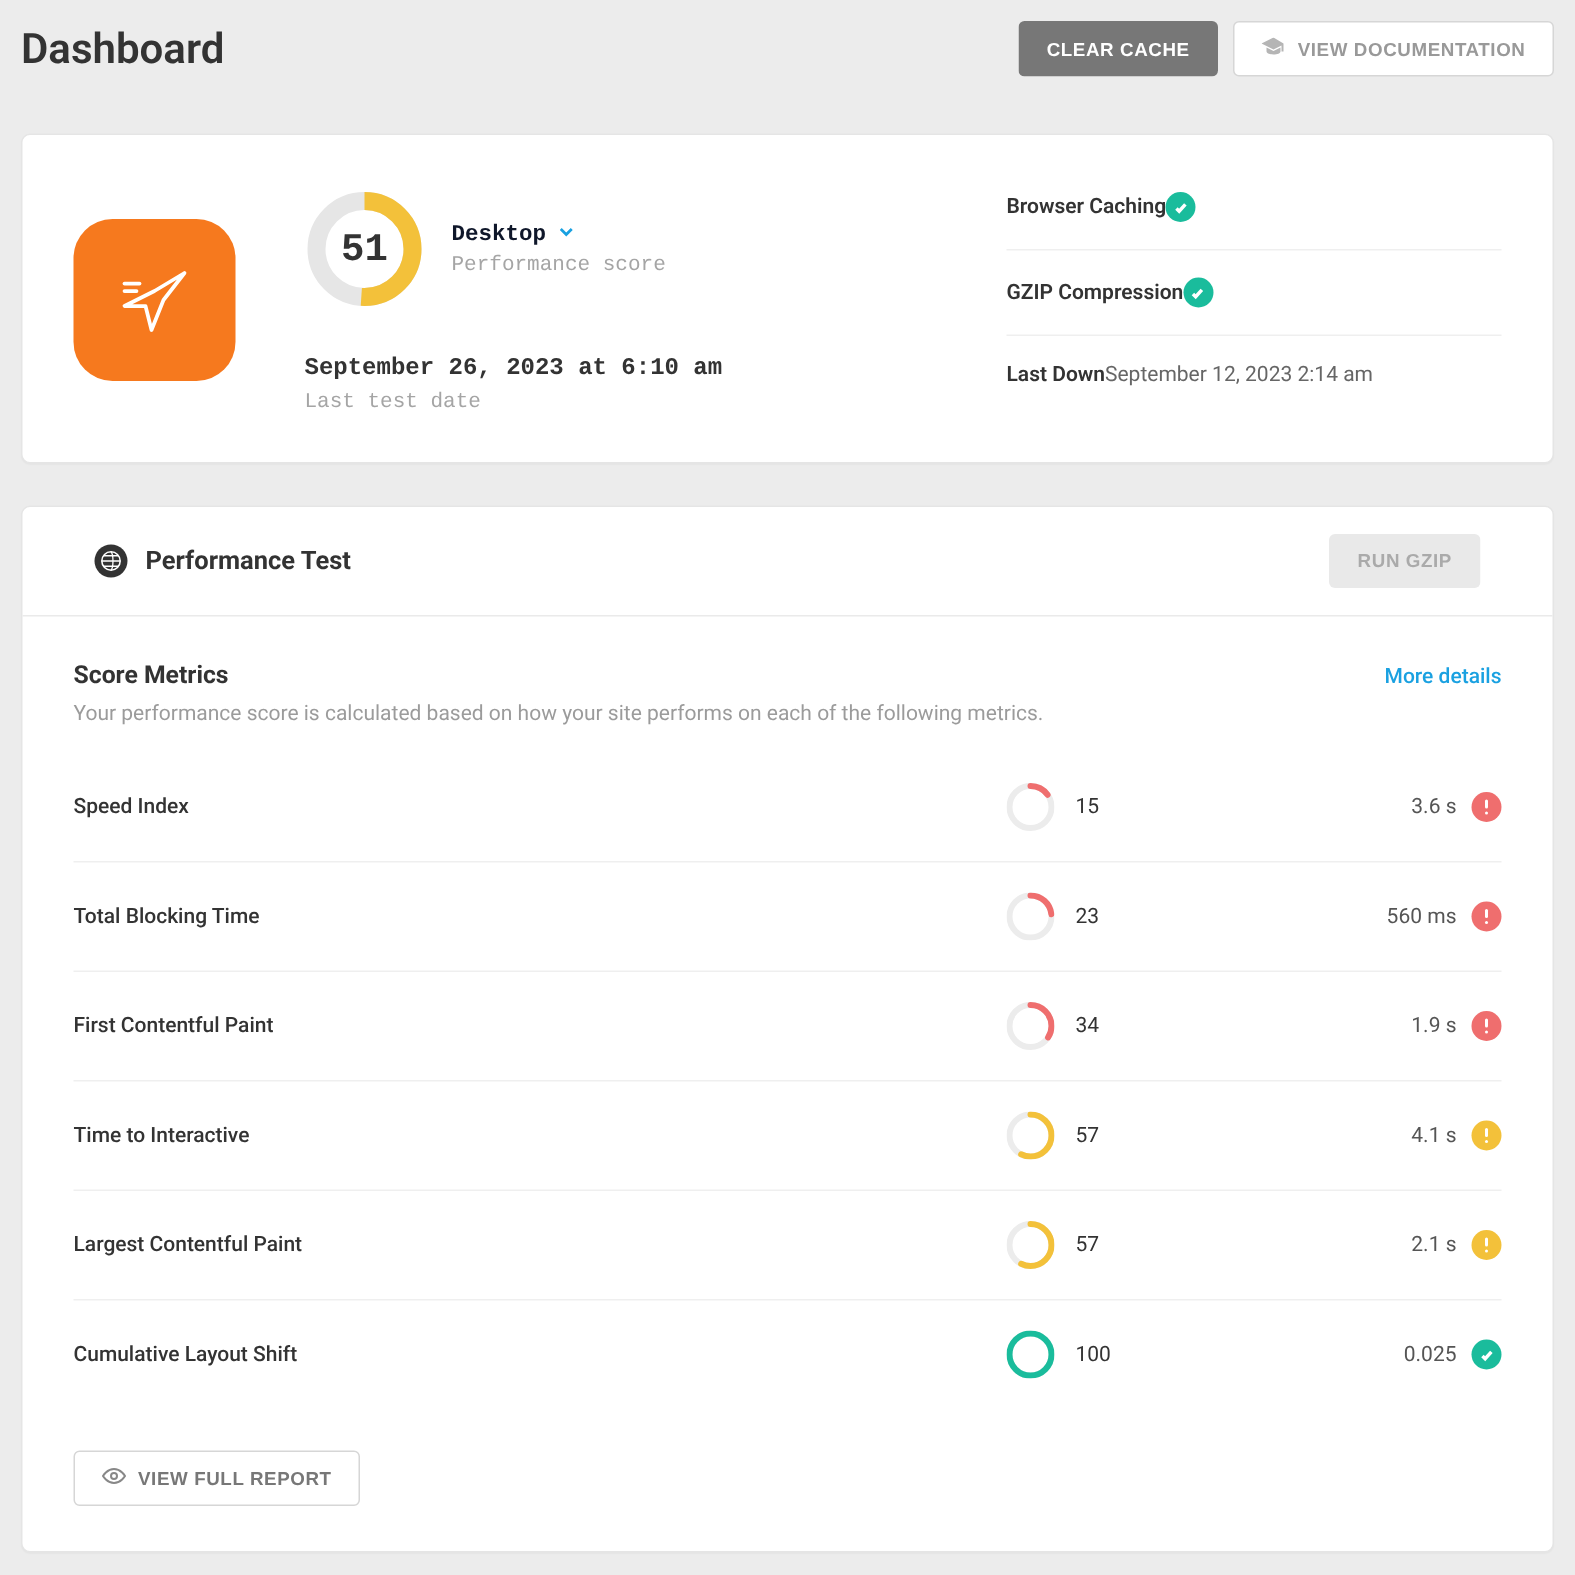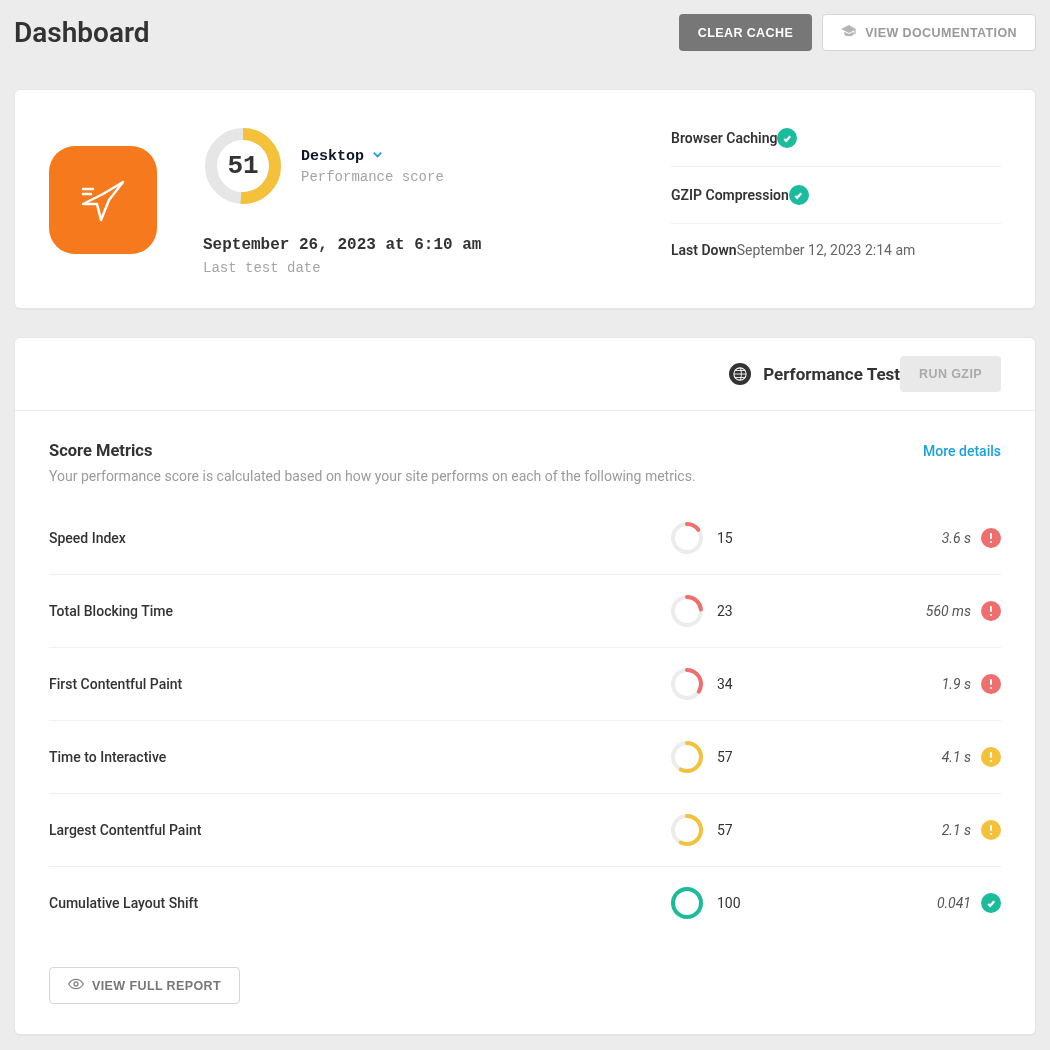--- a/index.html
+++ b/index.html
@@ -118,23 +118,23 @@
   .badge-icon {
     width: 20px; height: 20px; border-radius: 50%;
     display: inline-flex; align-items: center; justify-content: center;
     color: #fff; font-size: 12px; font-weight: bold;
   }
   .badge-green { background: #1abc9c; }
   .badge-red { background: #ef6e6e; }
   .badge-yellow { background: #f3c13a; }
   .section-header {
     display: flex;
-    justify-content: flex-end;
-    align-items: center;
-    padding: 18px 34px;
+    justify-content: space-between;
+    align-items: center;
+    padding: 18px 48px;
     border-bottom: 1px solid #eaeaea;
   }
   .section-title-wrap {
     display: flex; align-items: center; gap: 12px;
   }
   .globe-icon {
     width: 22px; height: 22px; border-radius: 50%; background: #333;
     display: inline-flex; align-items: center; justify-content: center; color: #fff;
   }
   .section-title { font-size: 17px; font-weight: 700; color: #333; }
@@ -150,21 +150,21 @@
     padding: 20px 0;
     border-bottom: 1px solid #efefef;
     font-size: 14px;
   }
   .metric-row:last-child { border-bottom: none; }
   .metric-name { color: #333; font-weight: 500; }
   .metric-center { display: flex; align-items: center; gap: 14px; }
   .mini-gauge { position: relative; width: 32px; height: 32px; }
   .mini-gauge svg { width: 32px; height: 32px; transform: rotate(-90deg); }
   .mini-score { color: #333; font-size: 14px; }
-  .metric-right { display: flex; justify-content: flex-end; align-items: center; gap: 10px; color: #555; font-style: italic; }
+  .metric-right { display: flex; justify-content: flex-end; align-items: center; gap: 10px; color: #555; }
   .footer-action { padding: 20px 34px 30px 34px; }
   .chevron { width: 11px; height: 11px; }
 </style>
 </head>
 <body>
 
 <div class="page">
 
   <div class="header-row">
     <h1 class="page-title">Dashboard</h1>
@@ -364,21 +364,21 @@
           <div class="metric-row">
             <div class="metric-name">Cumulative Layout Shift</div>
             <div class="metric-center">
               <div class="mini-gauge"><svg viewBox="0 0 32 32">
                   <circle cx="16" cy="16" r="14" fill="none" stroke="#ececec" stroke-width="4"></circle>
                   <circle cx="16" cy="16" r="14" fill="none" stroke="#1abc9c" stroke-width="4" stroke-linecap="round" stroke-dasharray="87.96" stroke-dashoffset="0.00"></circle>
                 </svg></div>
               <span class="mini-score">100</span>
             </div>
             <div class="metric-right">
-              <span>0.041</span>
+              <span>0.025</span>
               <span class="badge-icon badge-green">
                 <svg width="11" height="11" viewBox="0 0 12 12" fill="none" stroke="#fff" stroke-width="2.5">
                   <path d="M2.5 6.5l2 2 4.5-5"></path>
                 </svg>
               </span>
             </div>
           </div>
         </div>
     </div>
 

